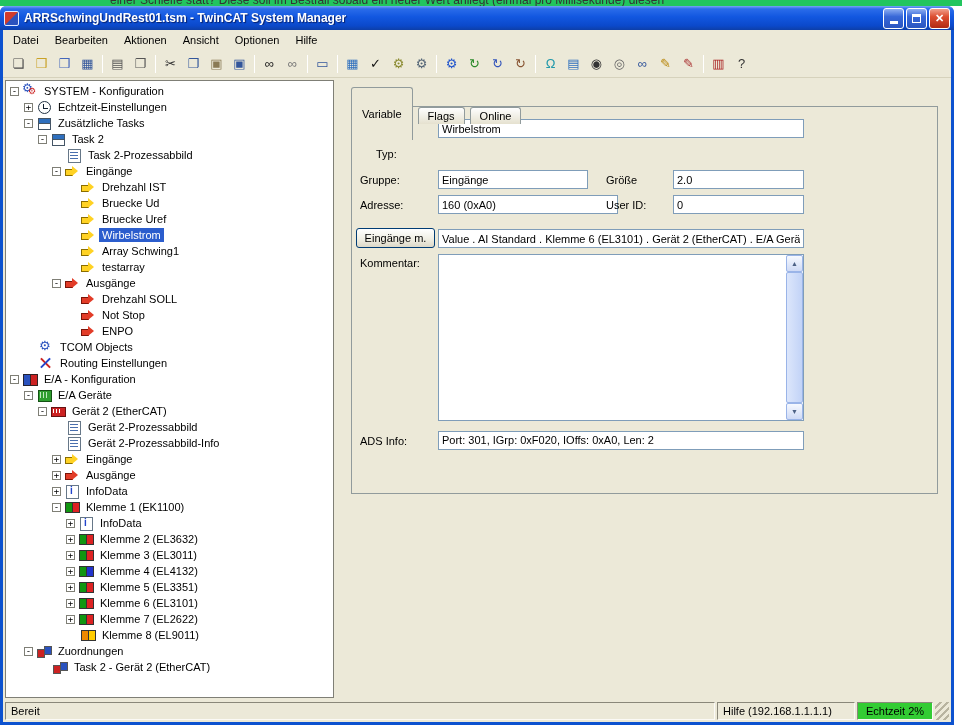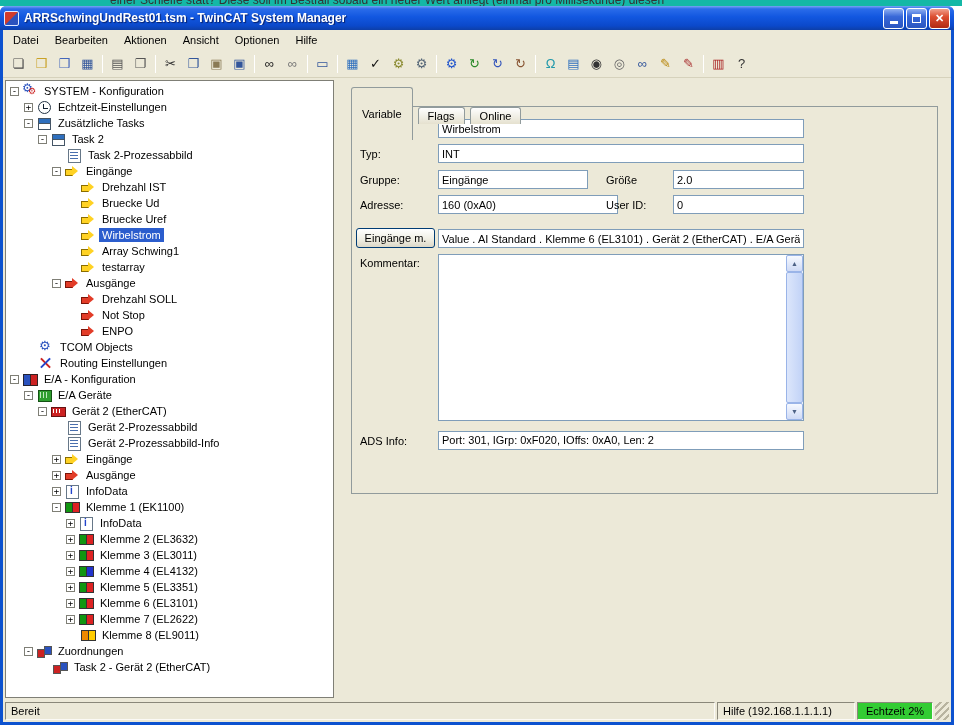--- a/index.html
+++ b/index.html
@@ -4,21 +4,21 @@
 <style>
   :root{ --sel:#2b5dcd; }
   *{box-sizing:border-box;}
   html,body{margin:0;padding:0;}
   body{
     width:962px;height:725px;position:relative;overflow:hidden;background:#fff;
     font-family:"Liberation Sans","DejaVu Sans",sans-serif;font-size:11px;color:#000;
     cursor:default;
   }
   
-  #bg-strip{position:absolute;top:0;left:0;width:962px;height:6px;background:#14b8a6;overflow:hidden;}
+  #bg-strip{position:absolute;top:0;left:0;width:962px;height:6px;background:#22c55e;overflow:hidden;}
   #bg-strip span{position:absolute;top:-7px;left:110px;white-space:nowrap;font-size:12px;color:#333;}
 
   
   #window{position:absolute;top:6px;left:0;width:954px;height:719px;background:#0d52cf;border-radius:7px 7px 0 0;}
   .titlebar{position:absolute;top:0;left:0;right:0;height:24px;border-radius:6px 6px 0 0;
     background:linear-gradient(180deg,#77a5f3 0%,#2a6cea 12%,#1257e0 45%,#0b49cb 82%,#0d3fa8 100%);
     display:flex;align-items:center;padding:0 4px;}
   .app-icon{width:15px;height:15px;flex:none;border-radius:2px;border:1px solid #dfe8ff;
     background:linear-gradient(135deg,#d23b2b 0 49%,#2a52be 51% 100%);}
   .title-text{flex:1;margin-left:5px;color:#fff;font-weight:bold;font-size:12px;white-space:nowrap;overflow:hidden;
@@ -502,22 +502,21 @@
           <span class="tab active">Variable</span>
           <span class="tab">Flags</span>
           <span class="tab">Online</span>
         </div>
 
         <div class="tabpage">
 
           <span class="fl" style="left:8px;top:16px">Name:</span>
           <input class="xpinput" style="left: 86px; top: 12px; width: 366px;" value="Wirbelstrom">
 
-          <span class="fl" style="left:8px;top:41px">Typ:</span>
-          <input class="xpinput" style="left: 86px; top: 37px; width: 366px;" value="INT">
+          <span class="fl" style="left:24px;top:41px">Typ:</span>
 
           <span class="fl" style="left:8px;top:67px">Gruppe:</span>
           <input class="xpinput" style="left: 86px; top: 63px; width: 150px;" value="Eingänge">
           <span class="fl" style="left:254px;top:67px">Größe</span>
           <input class="xpinput" style="left: 321px; top: 63px; width: 131px;" value="2.0">
 
           <span class="fl" style="left:8px;top:92px">Adresse:</span>
           <input class="xpinput" style="left: 86px; top: 88px; width: 180px;" value="160 (0xA0)">
           <span class="fl" style="left:254px;top:92px">User ID:</span>
           <input class="xpinput" style="left: 321px; top: 88px; width: 131px;" value="0">

